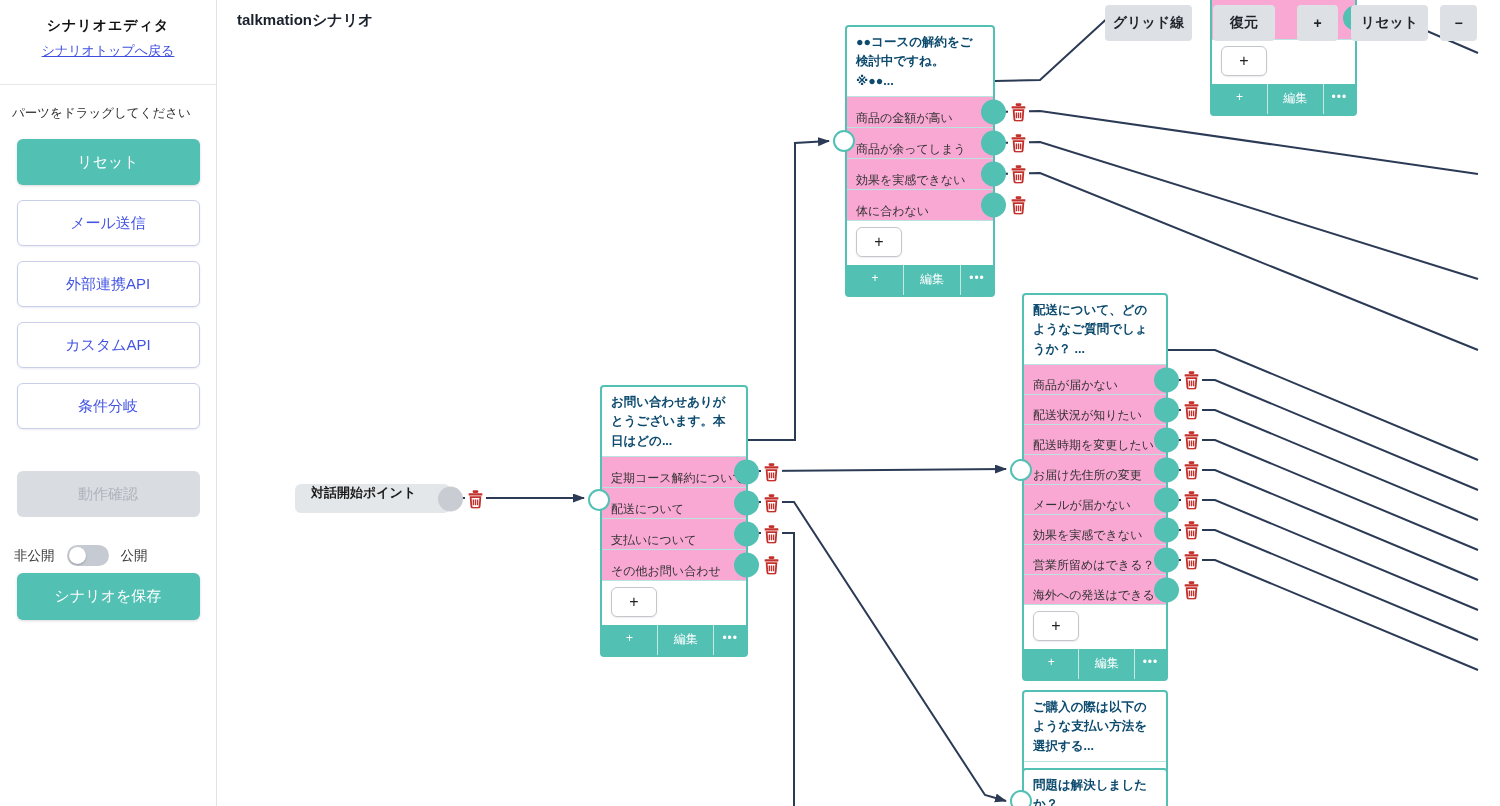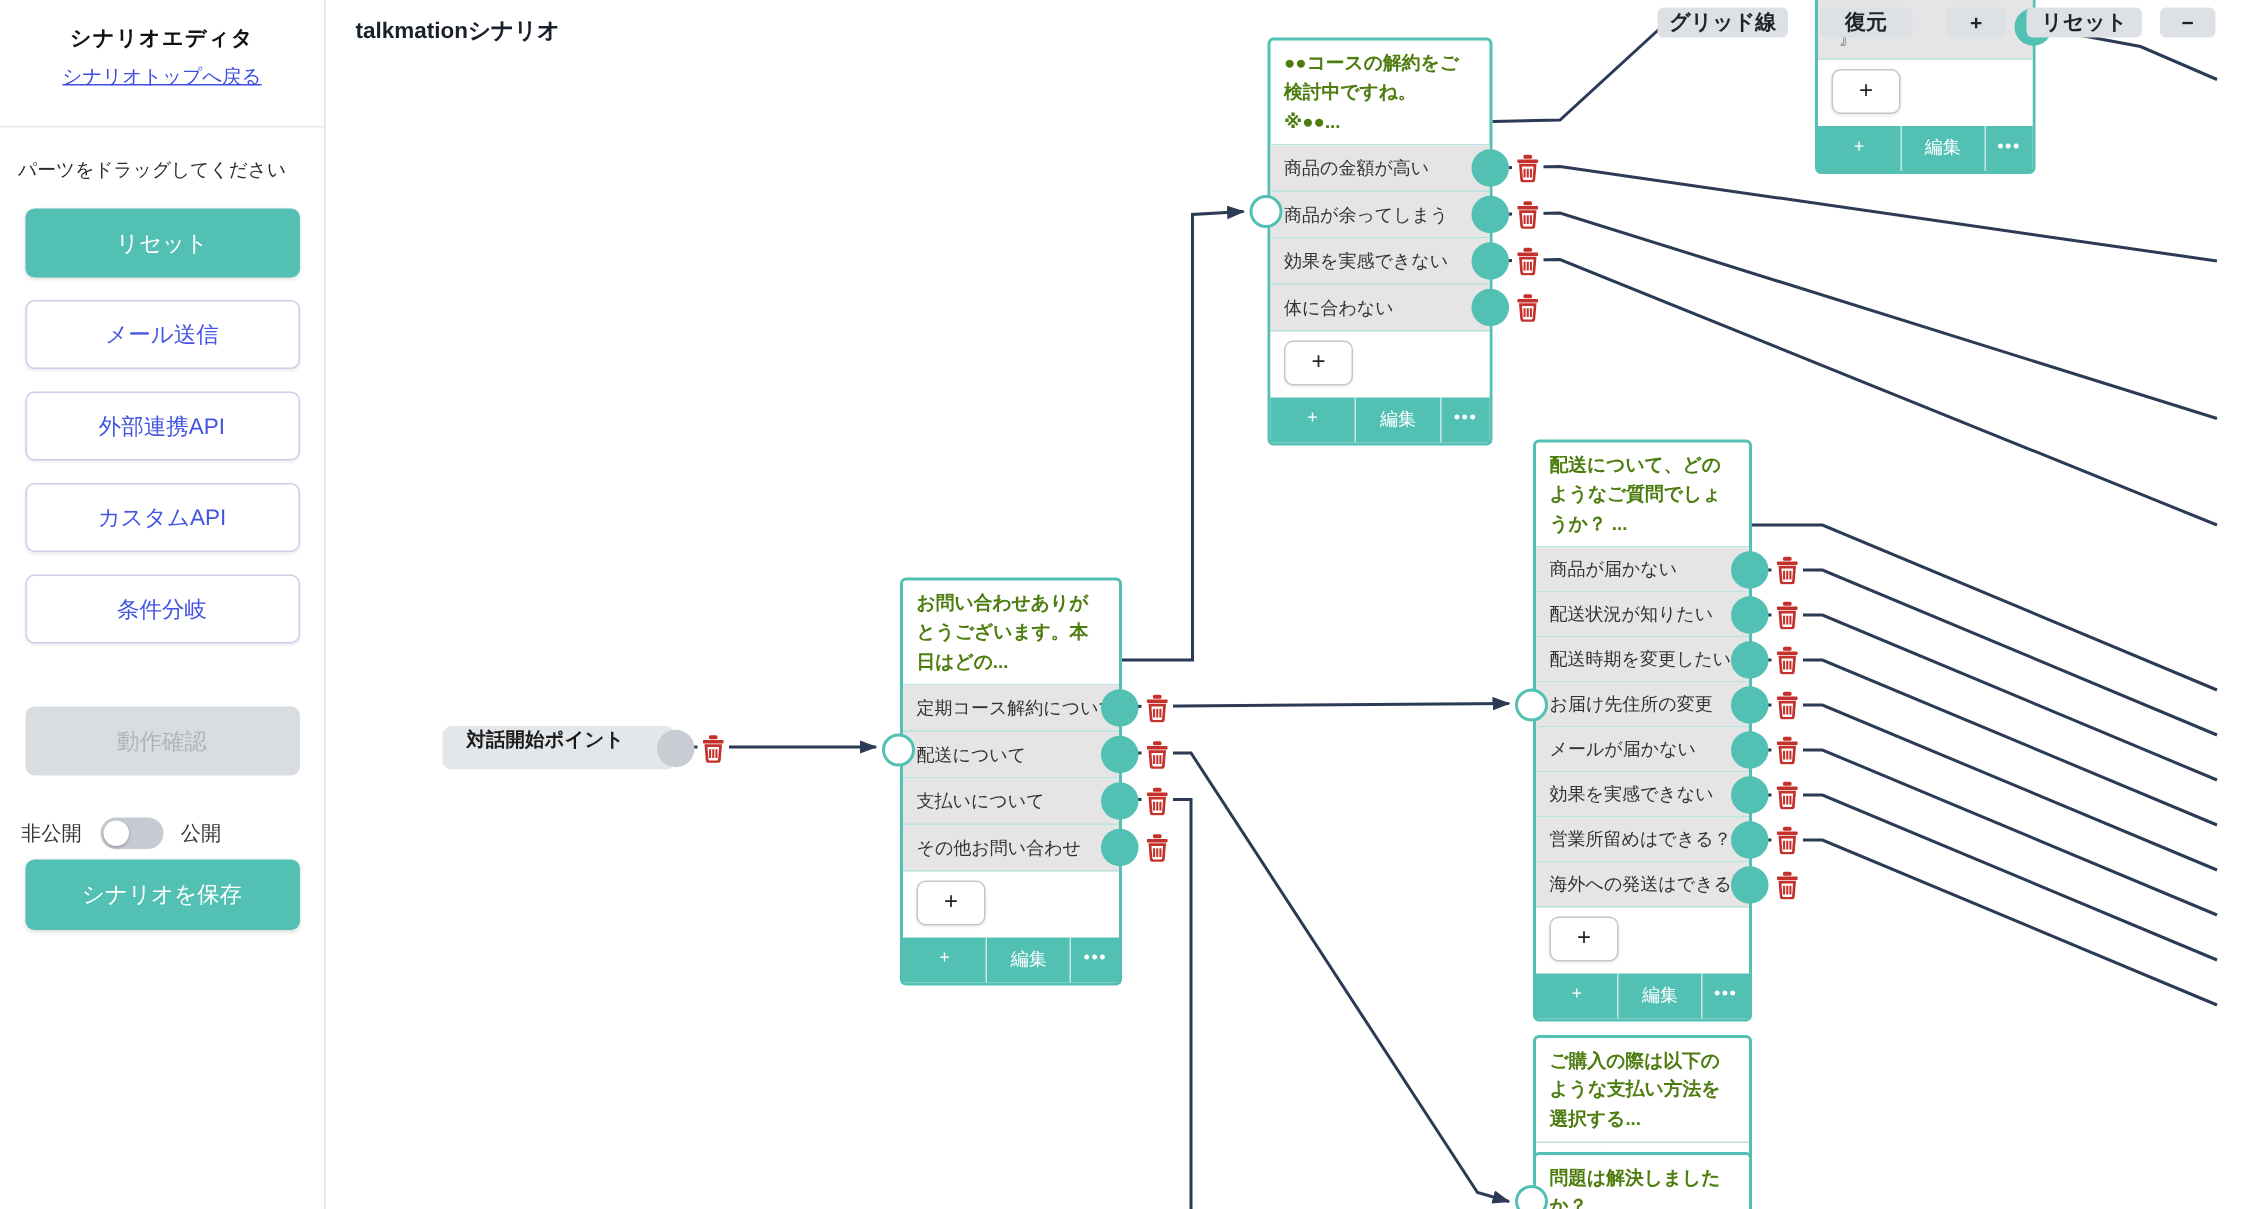--- a/index.html
+++ b/index.html
@@ -32,31 +32,31 @@
   .save { margin-top:7px; background:#53c0b4; border:none; color:#fff; height:47px;
           box-shadow:0 1px 3px rgba(0,0,0,.15); }
 
   
   .page-title { position:absolute; left:237px; top:11px; font-size:15px; font-weight:bold;
                 color:#1a202c; z-index:5; }
   #edge-svg { position:absolute; left:0; top:0; z-index:1; pointer-events:none; }
   .edge { fill:none; stroke:#2b3a55; stroke-width:2; }
 
   
-  .tbtn { position:absolute; top:5px; height:20px; z-index:30; border:none; border-radius:4px;
+  .tbtn { position:absolute; top:5px; height:36px; z-index:30; border:none; border-radius:4px;
           background:#dde0e4; color:#1f242b; font-size:14px; font-weight:bold;
           display:flex; align-items:center; justify-content:center; }
 
   
   .node { position:absolute; background:#fff; border:2px solid #53c0b4; border-radius:4px;
           z-index:2; }
   .ntitle { font-size:12.5px; font-weight:bold; line-height:1.55; padding:6px 9px 5px;
-            border-bottom:1px solid #b9e3de; color:#4d7c0f; }
-  .nrow { position:relative; height:31px; display:flex; align-items:center; padding-left:9px;
-          border-bottom:1px solid #b9e3de; font-size:12px; color:#333; background:#e5e5e5; }
+            border-bottom:1px solid #b9e3de; color:#0c4a6e; }
+  .nrow { position:relative; height:31px; display:flex; align-items:flex-end; padding-left:9px;
+          border-bottom:1px solid #b9e3de; font-size:12px; color:#333; background:#f9a8d4; }
   .node-c .nrow, .node-e .nrow { height:30px; }
   .node-f .nrow { height:44px; border-bottom:1px solid #b9e3de; }
   .nlabel { white-space:nowrap; overflow:hidden; }
   .frag { align-self:flex-end; padding:0 0 6px 5px; font-size:11px; color:#444; }
   .naddrow { padding:6px 9px 8px; background:#fff; }
   .nadd { width:46px; height:30px; background:#fff; border:1px solid #c3c7cc; border-radius:6px;
           font-size:16px; color:#222; box-shadow:0 1px 2px rgba(0,0,0,.08); }
   .nfoot { display:flex; background:#53c0b4; color:#fff; font-size:12px; text-align:center; }
   .nfoot span { padding:6px 0 7px; cursor:pointer; }
   .f-add { flex:1.4; } .f-edit { flex:1.4; border-left:1px solid rgba(255,255,255,.65); }

